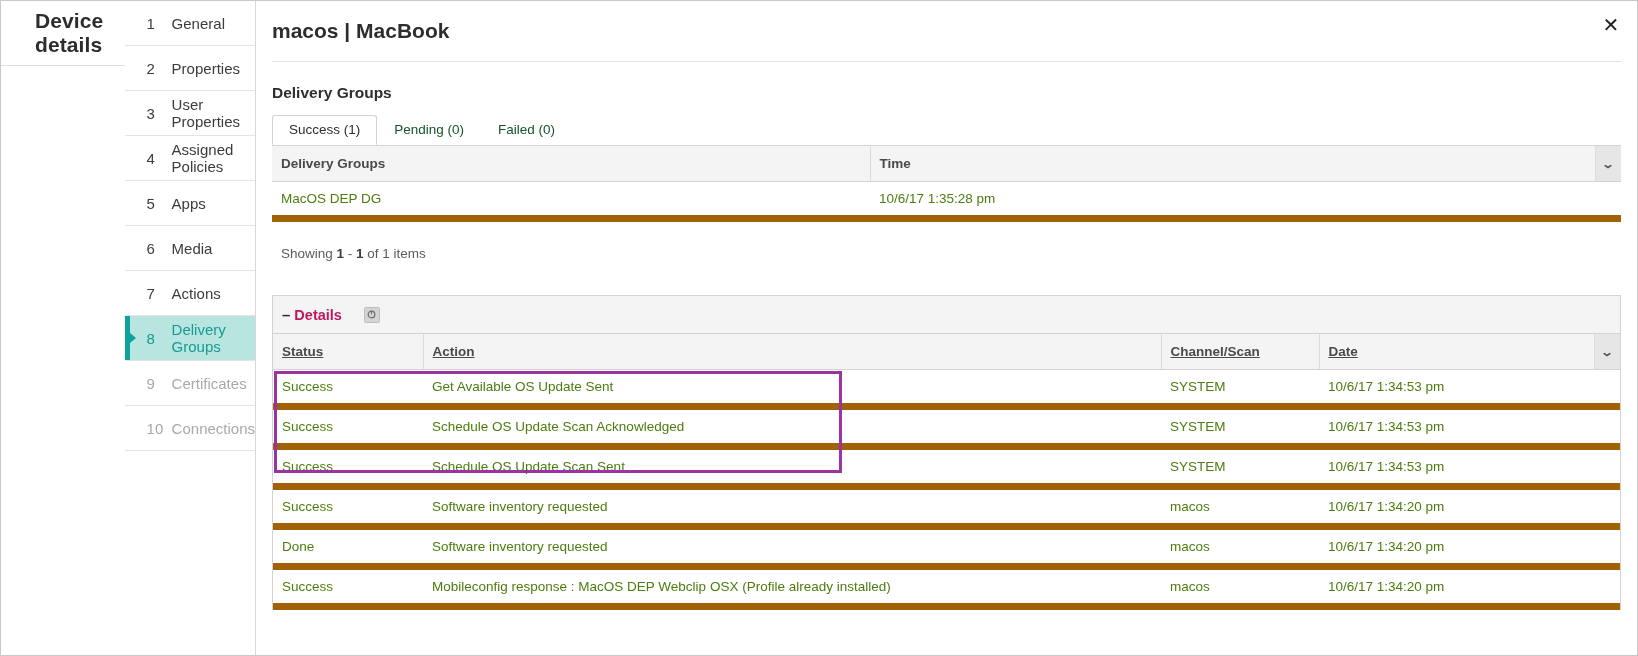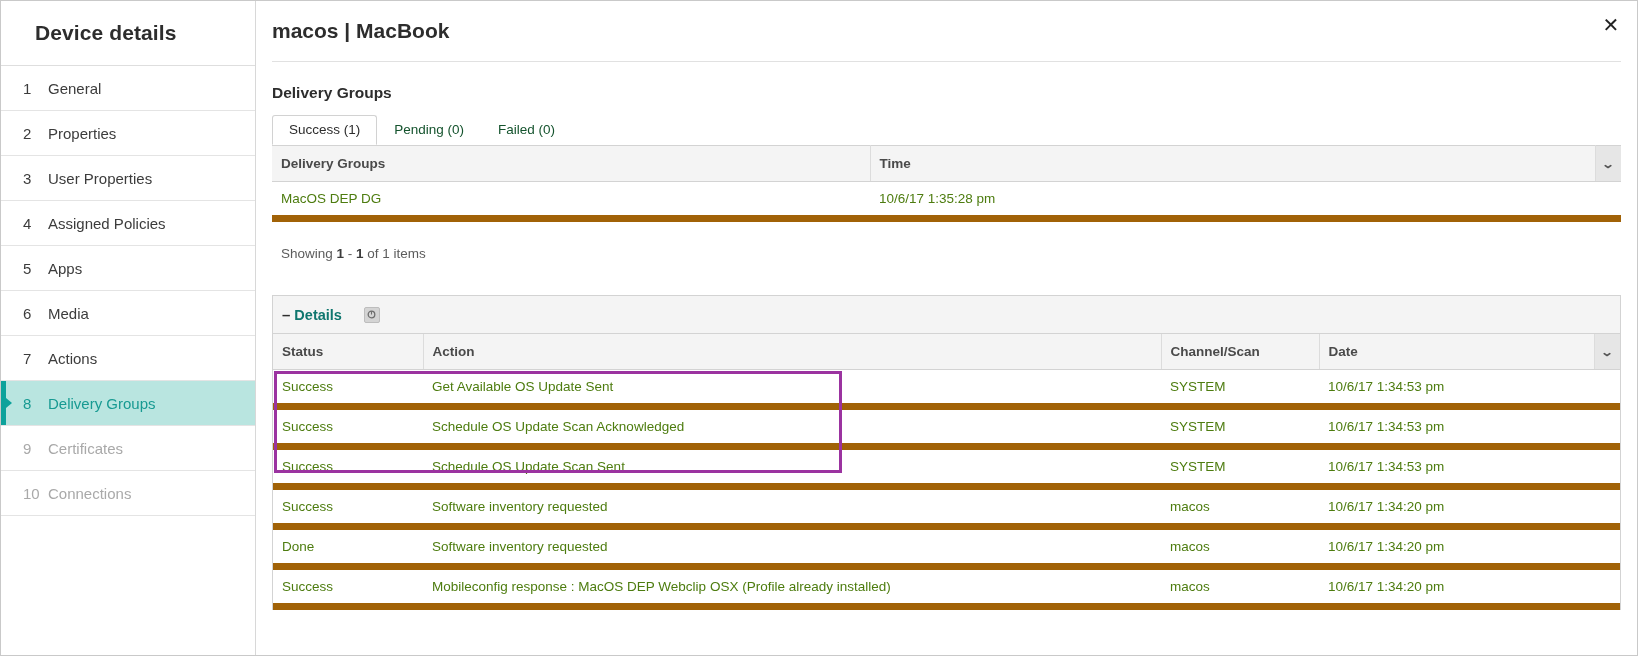--- a/index.html
+++ b/index.html
@@ -20,21 +20,20 @@
   }
 
   
   .sidebar {
     width: 255px;
     min-width: 255px;
     height: 100%;
     background: #ffffff;
     border-right: 1px solid #d8d8d8;
     display: flex;
-    flex-direction: column;
     justify-content: flex-end;
   }
   .sidebar-title {
     height: 65px;
     display: flex;
     align-items: center;
     padding-left: 34px;
     font-size: 21px;
     font-weight: bold;
     color: #2d2d2d;
@@ -220,38 +219,39 @@
     height: 38px;
     display: flex;
     align-items: center;
     padding-left: 9px;
     border-bottom: 1px solid #d3d3d3;
   }
   .details-head .dash {
     font-size: 15px; font-weight: bold; color: #2d2d2d; margin-right: 4px;
   }
   .details-head .dtitle {
-    font-size: 14.5px; font-weight: bold; color: #0f766e;
+    font-size: 14.5px; font-weight: bold; color: #be185d;
   }
   .refresh-btn {
     margin-left: 22px;
     width: 16px; height: 16px;
     background: #d4d4d4;
     border: 1px solid #bdbdbd;
     border-radius: 2px;
     display: flex;
     align-items: center;
     justify-content: center;
     cursor: pointer;
   }
   .refresh-btn svg { display: block; }
 
   table.details-grid { border-collapse: collapse; }
   table.details-grid thead th {
     border-top: none;
+    text-decoration: underline;
   }
 
   
   .annotation-box {
     position: absolute;
     border: 3px solid #9b33a0;
     pointer-events: none;
     z-index: 5;
   }
 </style>

